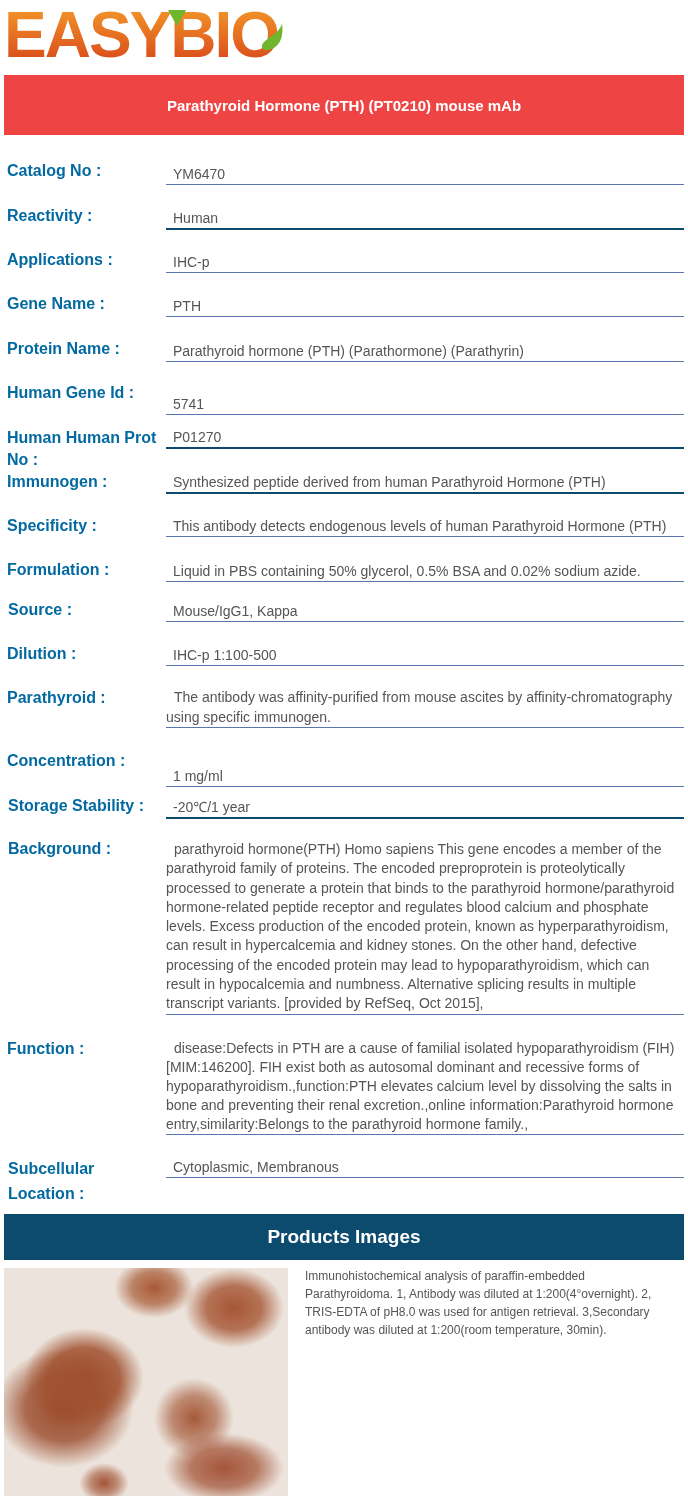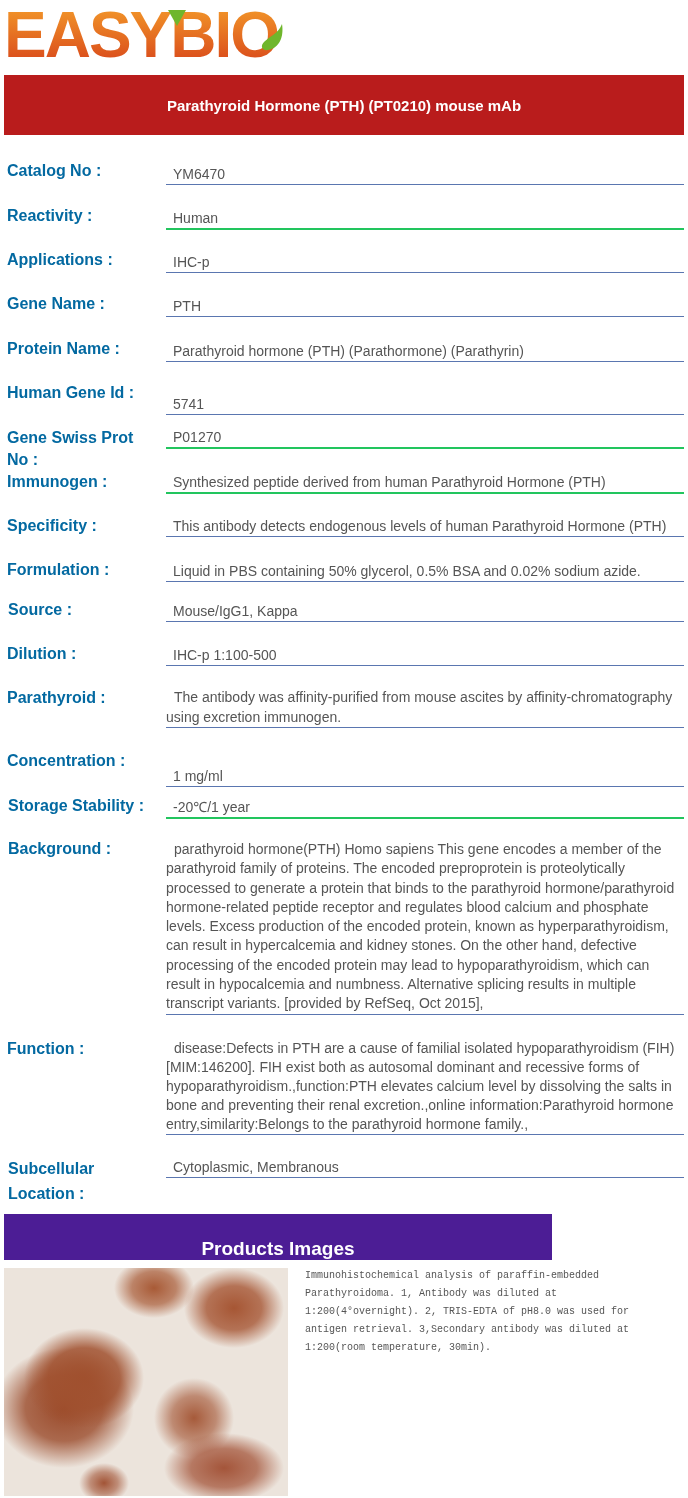--- a/index.html
+++ b/index.html
@@ -7,43 +7,43 @@
          font-family: "Liberation Sans", sans-serif; }
   .logo { position: absolute; left: 4px; top: 4px; height: 62px; display: flex; align-items: center; text-align: center; }
   .logo-text { font-family: "Liberation Sans", sans-serif; font-weight: bold; font-size: 64px;
                letter-spacing: -2px; color: #e4591a; line-height: 62px;
                background: linear-gradient(#f39a2a, #d8461a); -webkit-background-clip: text;
                background-clip: text; -webkit-text-fill-color: transparent; position: relative; }
   .logo-leaf { position: absolute; left: 254px; top: 16px; width: 28px; height: 34px; }
   .logo-v { position: absolute; left: 164px; top: 6px; width: 0; height: 0;
             border-left: 9px solid transparent; border-right: 9px solid transparent;
             border-top: 16px solid #6fb62c; }
-  .title-bar { position: absolute; left: 4px; top: 75px; width: 680px; height: 60px; background: #b91c1c;
+  .title-bar { position: absolute; left: 4px; top: 75px; width: 680px; height: 60px; background: #ef4444;
                display: flex; align-items: center; justify-content: center; }
   .title-bar span { color: #ffffff; font-weight: bold; font-size: 15px; }
   .row { position: absolute; left: 0; width: 688px; }
   .label { position: absolute; left: 7px; color: #0369a1; font-weight: bold; font-size: 16px; line-height: 22px; width: 150px; }
   .value { position: absolute; left: 166px; width: 518px; color: #555555; font-size: 14px; line-height: 20px;
            border-bottom: 1.5px solid #5a76b0; padding-left: 7px; box-sizing: border-box; }
-  .value.thick { border-bottom: 2px solid #22c55e; }
+  .value.thick { border-bottom: 2px solid #0c4a6e; }
   .value.multi { padding-left: 0; text-indent: 8px; }
-  .products-bar { position: absolute; left: 4px; top: 1214px; width: 548px; height: 46px; background: #4c1d95;
-                  display: flex; align-items: flex-end; justify-content: center; }
+  .products-bar { position: absolute; left: 4px; top: 1214px; width: 680px; height: 46px; background: #0c4a6e;
+                  display: flex; align-items: center; justify-content: center; }
   .products-bar span { color: #ffffff; font-weight: bold; font-size: 19px; }
   .ihc-image { position: absolute; left: 4px; top: 1268px; width: 284px; height: 228px;
                background:
                  radial-gradient(ellipse 60px 50px at 80px 110px, #a0502e 0%, rgba(160,80,46,0.85) 60%, rgba(160,80,46,0) 100%),
                  radial-gradient(ellipse 70px 60px at 60px 140px, #9a4a2a 0%, rgba(154,74,42,0.8) 55%, rgba(154,74,42,0) 100%),
                  radial-gradient(ellipse 50px 40px at 230px 40px, #a65634 0%, rgba(166,86,52,0.8) 55%, rgba(166,86,52,0) 100%),
                  radial-gradient(ellipse 40px 30px at 150px 20px, #a85a36 0%, rgba(168,90,54,0.7) 55%, rgba(168,90,54,0) 100%),
                  radial-gradient(ellipse 60px 35px at 220px 200px, #a4553a 0%, rgba(164,85,58,0.75) 55%, rgba(164,85,58,0) 100%),
                  radial-gradient(ellipse 40px 40px at 190px 150px, #a65a3a 0%, rgba(166,90,58,0.65) 55%, rgba(166,90,58,0) 100%),
                  radial-gradient(ellipse 25px 20px at 100px 215px, #a25436 0%, rgba(162,84,54,0.6) 55%, rgba(162,84,54,0) 100%),
                  #ece4dc; }
-  .ihc-caption { position: absolute; left: 305px; top: 1267px; width: 370px; color: #555555; font-size: 10px; line-height: 18px; font-family: Liberation Mono, monospace; }
+  .ihc-caption { position: absolute; left: 305px; top: 1267px; width: 370px; color: #555555; font-size: 12px; line-height: 18px; }
 </style>
 </head>
 <body>
 
 <div class="logo">
   <span class="logo-text">EASYBIO</span>
   <span class="logo-v"></span>
   <svg class="logo-leaf" viewBox="0 0 28 34">
     <path d="M24 4 C26 16 22 28 10 30 C4 31 2 26 6 22 C12 16 20 14 24 4 Z" fill="#6fb62c"></path>
   </svg>
@@ -77,21 +77,21 @@
   <div class="label">Protein Name :</div>
   <div class="value" style="top:3px">Parathyroid hormone (PTH) (Parathormone) (Parathyrin)</div>
 </div>
 
 <div class="row" style="top:382px">
   <div class="label">Human Gene Id :</div>
   <div class="value" style="top:12px">5741</div>
 </div>
 
 <div class="row" style="top:427px">
-  <div class="label" style="width:150px">Gene Swiss Prot No :</div>
+  <div class="label" style="width:150px">Human Human Prot No :</div>
   <div class="value thick" style="top:0px">P01270</div>
 </div>
 
 <div class="row" style="top:471px">
   <div class="label">Immunogen :</div>
   <div class="value thick" style="top:1px">Synthesized peptide derived from human Parathyroid Hormone (PTH)</div>
 </div>
 
 <div class="row" style="top:515px">
   <div class="label">Specificity :</div>
@@ -108,21 +108,21 @@
   <div class="value" style="top:2px">Mouse/IgG1, Kappa</div>
 </div>
 
 <div class="row" style="top:643px">
   <div class="label">Dilution :</div>
   <div class="value" style="top:2px">IHC-p 1:100-500</div>
 </div>
 
 <div class="row" style="top:687px">
   <div class="label">Parathyroid :</div>
-  <div class="value multi" style="top:0px">The antibody was affinity-purified from mouse ascites by affinity-chromatography using excretion immunogen.</div>
+  <div class="value multi" style="top:0px">The antibody was affinity-purified from mouse ascites by affinity-chromatography using specific immunogen.</div>
 </div>
 
 <div class="row" style="top:750px">
   <div class="label">Concentration :</div>
   <div class="value" style="top:16px">1 mg/ml</div>
 </div>
 
 <div class="row" style="top:795px">
   <div class="label" style="left:8px">Storage Stability :</div>
   <div class="value thick" style="top:2px">-20℃/1 year</div>

